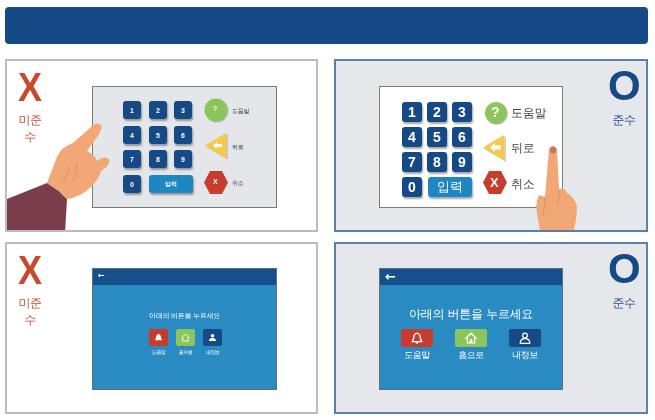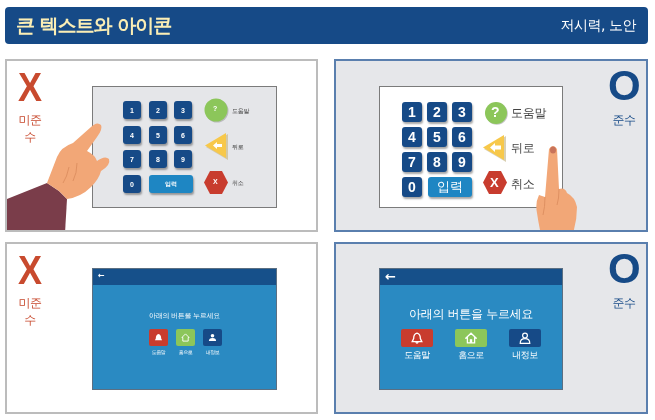--- a/index.html
+++ b/index.html
@@ -55,22 +55,20 @@
   .screen .prompt { position: absolute; left: 0; right: 0; text-align: center; color: #ffffff; white-space: nowrap; letter-spacing: -0.3px; }
   .sbtn { position: absolute; border-radius: 2px; display: flex; align-items: center; justify-content: center; }
   .sbtn-lbl { position: absolute; text-align: center; color: #ffffff; white-space: nowrap; letter-spacing: -0.5px; }
 
   svg { display: block; }
 </style>
 </head>
 <body>
 
 <div class="header">
-  <span class="title">큰 텍스트와 아이콘</span>
-  <span class="subtitle">저시력, 노안</span>
 </div>
 
 <div class="panel bad" style="left:5px; top:59px; width:313px; height:173px;">
   <div class="mark bad">
     <span class="sym">X</span>
     <span class="lbl">미준수</span>
   </div>
 
   <div class="device gray" style="left:85px; top:25px; width:185px; height:122px;">
 

